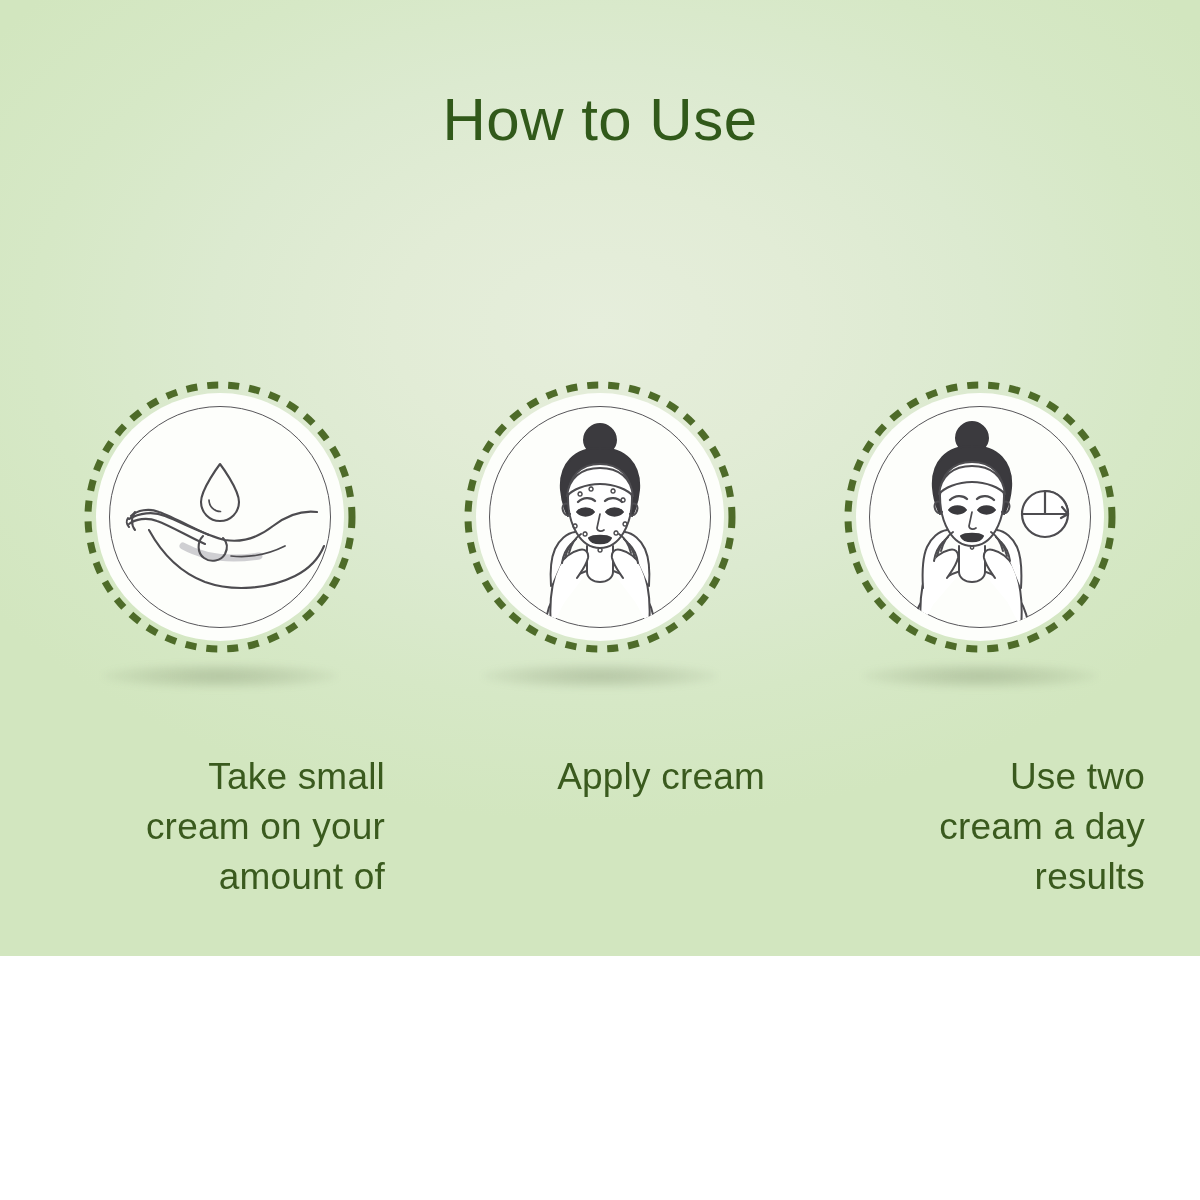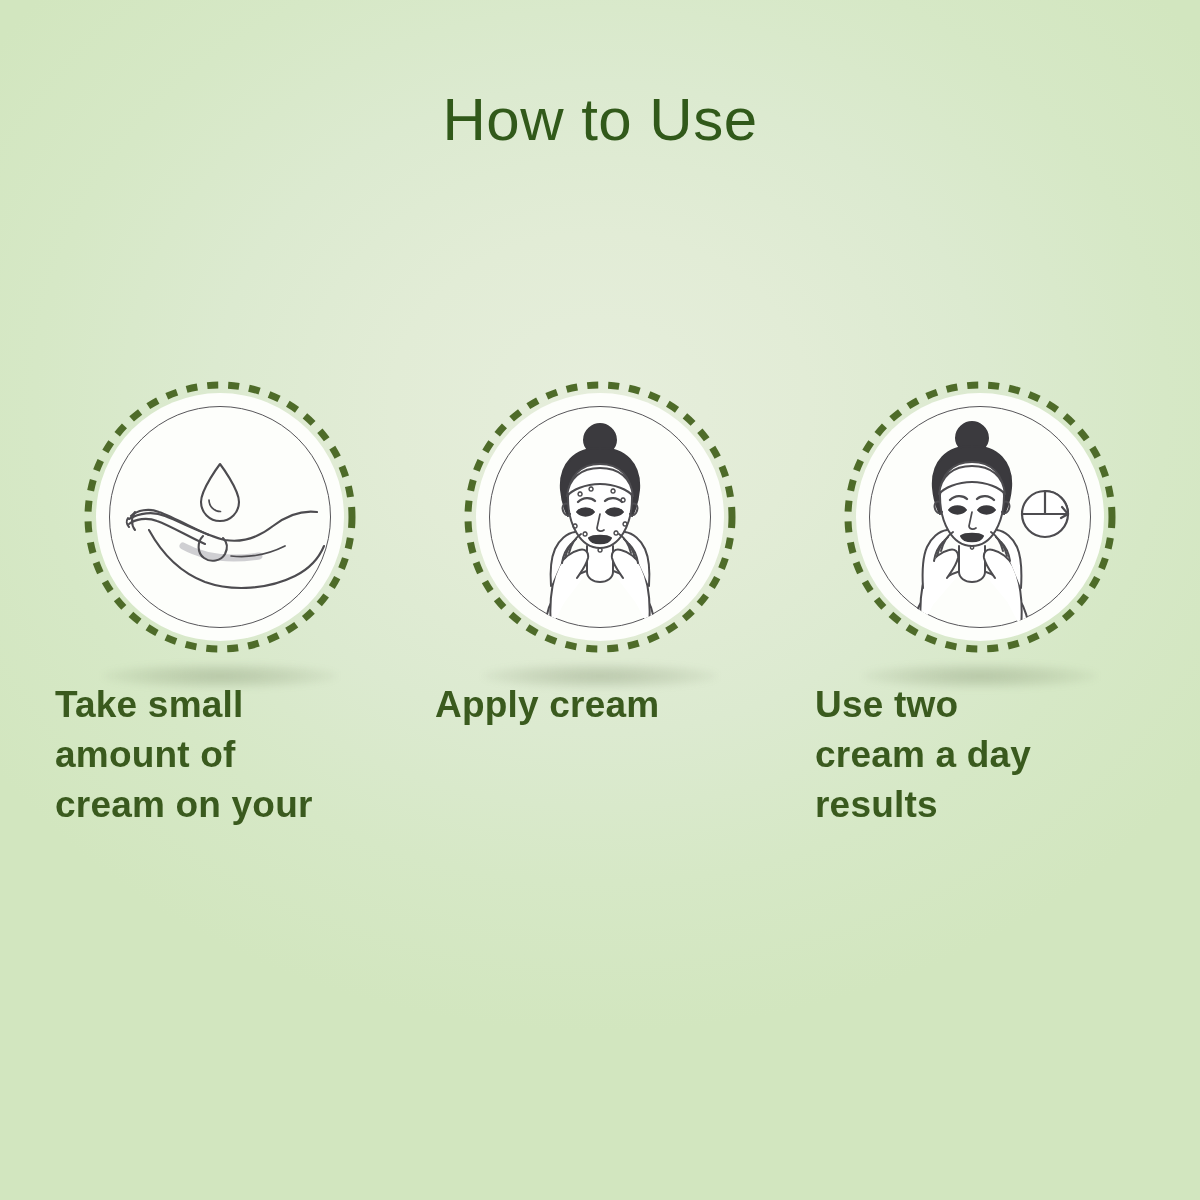--- a/index.html
+++ b/index.html
@@ -9,21 +9,21 @@
   body {
     width: 1200px;
     height: 1200px;
     overflow: hidden;
     font-family: "Liberation Sans", sans-serif;
   }
 
   .poster {
     position: relative;
     width: 1200px;
-    height: 1200px;
+    height: 956px;
     background:
       radial-gradient(ellipse 62% 52% at 50% 34%,
         #e6eedc 0%,
         #e2ecd6 28%,
         #dcead0 52%,
         #d6e8c6 76%,
         #d2e6bf 100%);
     overflow: hidden;
   }
 
@@ -121,25 +121,26 @@
     width: 222px;
     height: 222px;
     margin: -111px 0 0 -111px;
     border-radius: 50%;
     overflow: hidden;
   }
   .art svg { display: block; width: 222px; height: 222px; }
 
   
   .caption {
+    margin-top: 72px;
     width: 330px;
-    text-align: left;
+    text-align: right;
     font-size: 37px;
     line-height: 50px;
-    font-weight: 700;
+    font-weight: 400;
     color: #3a5a1e;
     letter-spacing: 0.2px;
   }
   .caption span { display: block; }
 </style>
 </head>
 <body>
 
 <div class="poster">
 
@@ -192,22 +193,22 @@
                 <path d="M122 150 C140 152 160 148 176 140" stroke-width="1.7"></path>
               </g>
             </svg>
           </div>
 
         </div>
       </div>
 
       <div class="caption">
         <span>Take small</span>
+        <span>cream on your</span>
         <span>amount of</span>
-        <span>cream on your</span>
       </div>
     </div>
 
     <div class="step">
       <div class="badge-wrap">
         <div class="shadow"></div>
         <div class="badge">
 
           <svg class="dash-ring" viewBox="0 0 274 274">
             <circle cx="137" cy="137" r="132" fill="none" stroke="#4e6b29" stroke-width="7" stroke-dasharray="11 10" stroke-linecap="butt"></circle>

